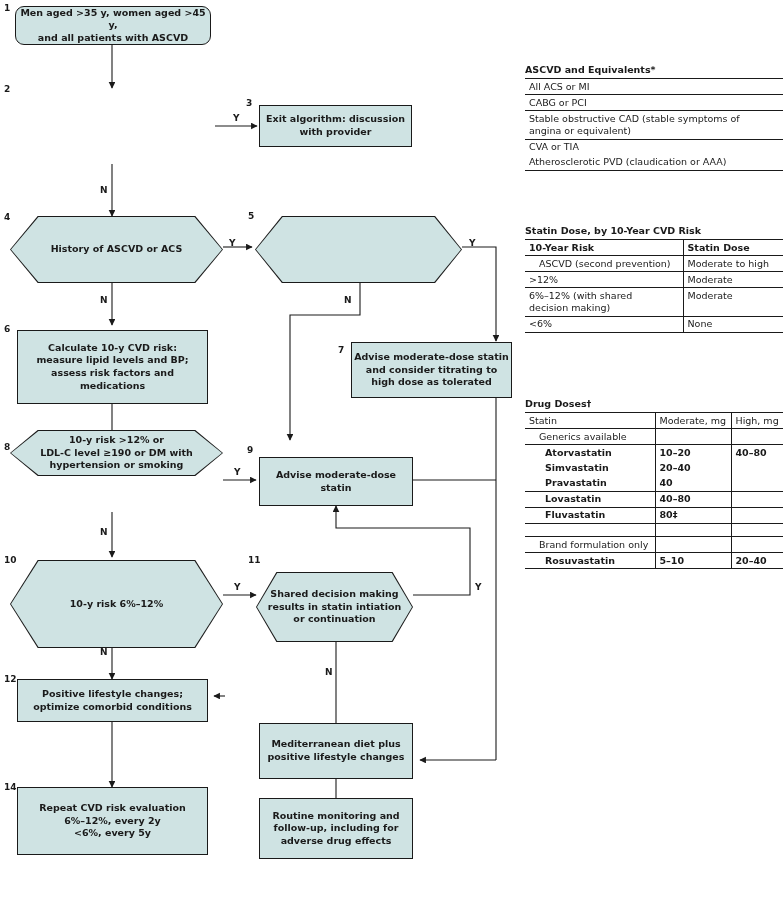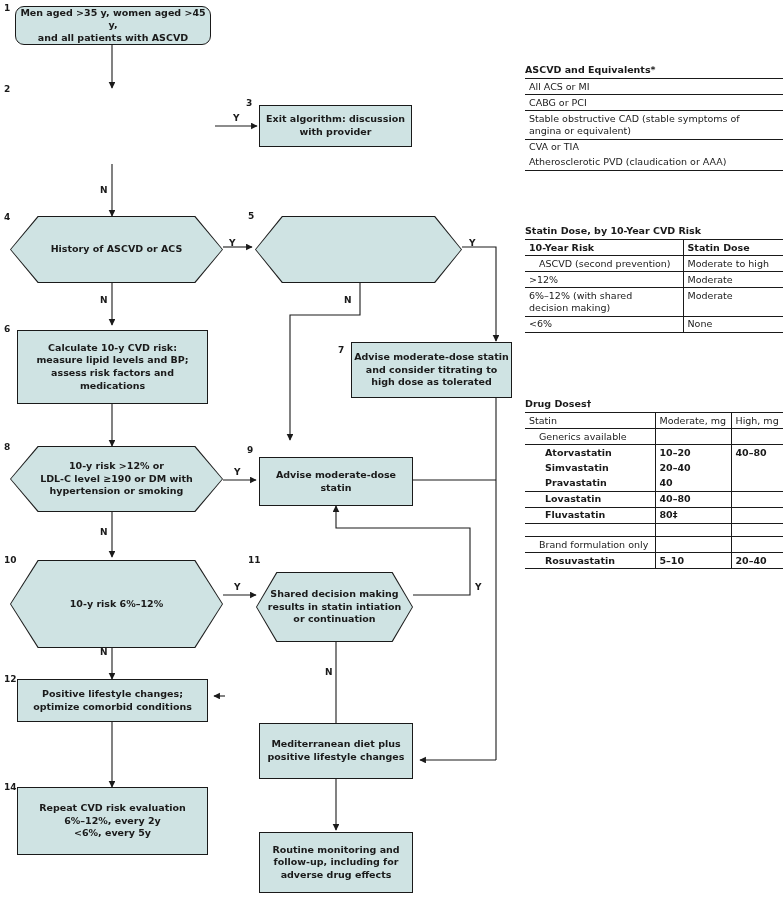--- a/index.html
+++ b/index.html
@@ -169,21 +169,21 @@
   </div>
 
   <div class="numlbl" style="left:338px;top:346px;">7</div>
   <div class="node" style="left:351px;top:342px;width:161px;height:56px;">
     <span class="txt">Advise moderate-dose statin
 and consider titrating to
 high dose as tolerated</span>
   </div>
 
   <div class="numlbl" style="left:4px;top:443px;">8</div>
-  <div class="hex" style="left:10px;top:446px;width:213px;height:66px;">
+  <div class="hex" style="left:10px;top:430px;width:213px;height:46px;">
     <div class="hexbg"></div>
     <div class="hexfg"></div>
     <span class="txt" style="width:80%;">10-y risk &gt;12% or
 LDL-C level ≥190 or DM with
 hypertension or smoking</span>
   </div>
   <div class="ynlbl" style="left:234px;top:468px;">Y</div>
   <div class="ynlbl" style="left:100px;top:528px;">N</div>
 
   <div class="numlbl" style="left:247px;top:446px;">9</div>
@@ -224,21 +224,21 @@
   </div>
 
   <div class="numlbl" style="left:4px;top:783px;">14</div>
   <div class="node" style="left:17px;top:787px;width:191px;height:68px;">
     <span class="txt">Repeat CVD risk evaluation
 6%–12%, every 2y
 &lt;6%, every 5y</span>
   </div>
 
   <div class="numlbl" style="left:248px;top:832px;margin-left:16px;">15</div>
-  <div class="node" style="left:259px;top:832px;width:154px;height:61px;">
+  <div class="node" style="left:259px;top:798px;width:154px;height:61px;">
     <span class="txt">Routine monitoring and
 follow-up, including for
 adverse drug effects</span>
   </div>
 
   <div class="tblwrap" style="left:525px;top:64px;width:265px;">
     <div class="tbltitle">ASCVD and Equivalents*</div>
     <table class="t" style="width:265px;">
       <tbody>
         <tr>

